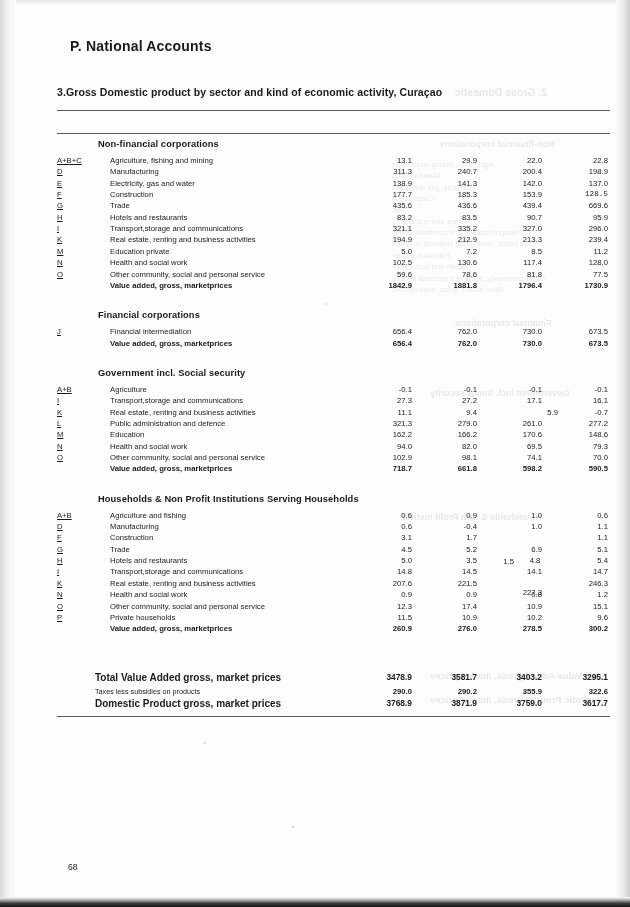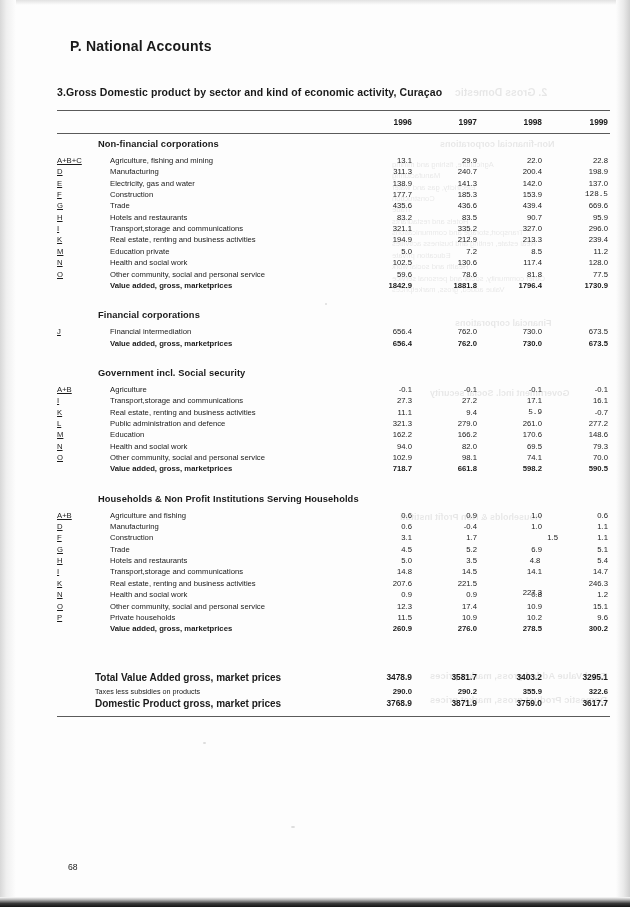--- a/index.html
+++ b/index.html
@@ -219,26 +219,20 @@
   <div id="content">
 
     <div class="dept-head">P. National Accounts</div>
 
     <div class="table-title">3.Gross Domestic product by sector and kind of economic activity, Curaçao</div>
 
     <div class="rule rule-top"></div>
     <div class="rule rule-mid"></div>
     <div class="rule rule-bottom"></div>
 
-    <div class="year-row" id="year-row">
-        <div class="year-cell" style="left: 352px;">1996</div>
-        <div class="year-cell" style="left: 417px;">1997</div>
-        <div class="year-cell" style="left: 482px;">1998</div>
-        <div class="year-cell" style="left: 548px;">1999</div>
-      </div>
 
     <div id="body-rows">
         <div class="section-head" style="top: 139px;">Non-financial corporations</div>
         <div class="row" style="top: 156px;">
           <div class="code">A+B+C</div>
           <div class="label">Agriculture, fishing and mining</div>
           <div class="val" style="left: 350px;">13.1</div>
           <div class="val" style="left: 415px;">29.9</div>
           <div class="val" style="left: 480px;">22.0</div>
           <div class="val" style="left: 546px;">22.8</div>
@@ -363,21 +357,21 @@
           <div class="val" style="left: 350px;">27.3</div>
           <div class="val" style="left: 415px;">27.2</div>
           <div class="val" style="left: 480px;">17.1</div>
           <div class="val" style="left: 546px;">16.1</div>
         </div>
         <div class="row" style="top: 407.6px;">
           <div class="code">K</div>
           <div class="label">Real estate, renting and business activities</div>
           <div class="val" style="left: 350px;">11.1</div>
           <div class="val" style="left: 415px;">9.4</div>
-          <div class="val" style="left: 480px; font-family: Liberation Mono, monospace;">5.9</div>
+          <div class="val" style="left: 496px;">5.9</div>
           <div class="val" style="left: 546px;">-0.7</div>
         </div>
         <div class="row" style="top: 418.95px;">
           <div class="code">L</div>
           <div class="label">Public administration and defence</div>
           <div class="val" style="left: 350px;">321.3</div>
           <div class="val" style="left: 415px;">279.0</div>
           <div class="val" style="left: 480px;">261.0</div>
           <div class="val" style="left: 546px;">277.2</div>
         </div>
@@ -428,21 +422,21 @@
           <div class="val" style="left: 350px;">0.6</div>
           <div class="val" style="left: 415px;">-0.4</div>
           <div class="val" style="left: 480px;">1.0</div>
           <div class="val" style="left: 546px;">1.1</div>
         </div>
         <div class="row" style="top: 533.4px;">
           <div class="code">F</div>
           <div class="label">Construction</div>
           <div class="val" style="left: 350px;">3.1</div>
           <div class="val" style="left: 415px;">1.7</div>
-          <div class="val" style="left: 496px;">1.5</div>
+          <div class="val" style="left: 452px; margin-top: 24px;">1.5</div>
           <div class="val" style="left: 546px;">1.1</div>
         </div>
         <div class="row" style="top: 544.75px;">
           <div class="code">G</div>
           <div class="label">Trade</div>
           <div class="val" style="left: 350px;">4.5</div>
           <div class="val" style="left: 415px;">5.2</div>
           <div class="val" style="left: 480px;">6.9</div>
           <div class="val" style="left: 546px;">5.1</div>
         </div>

